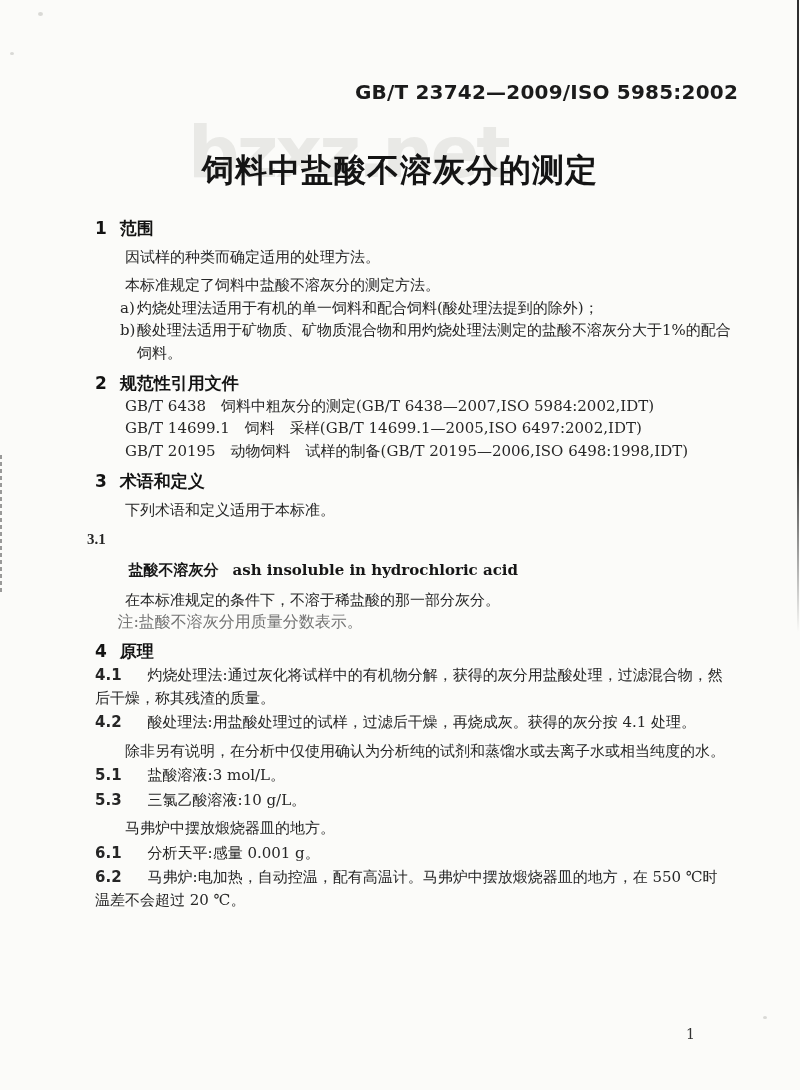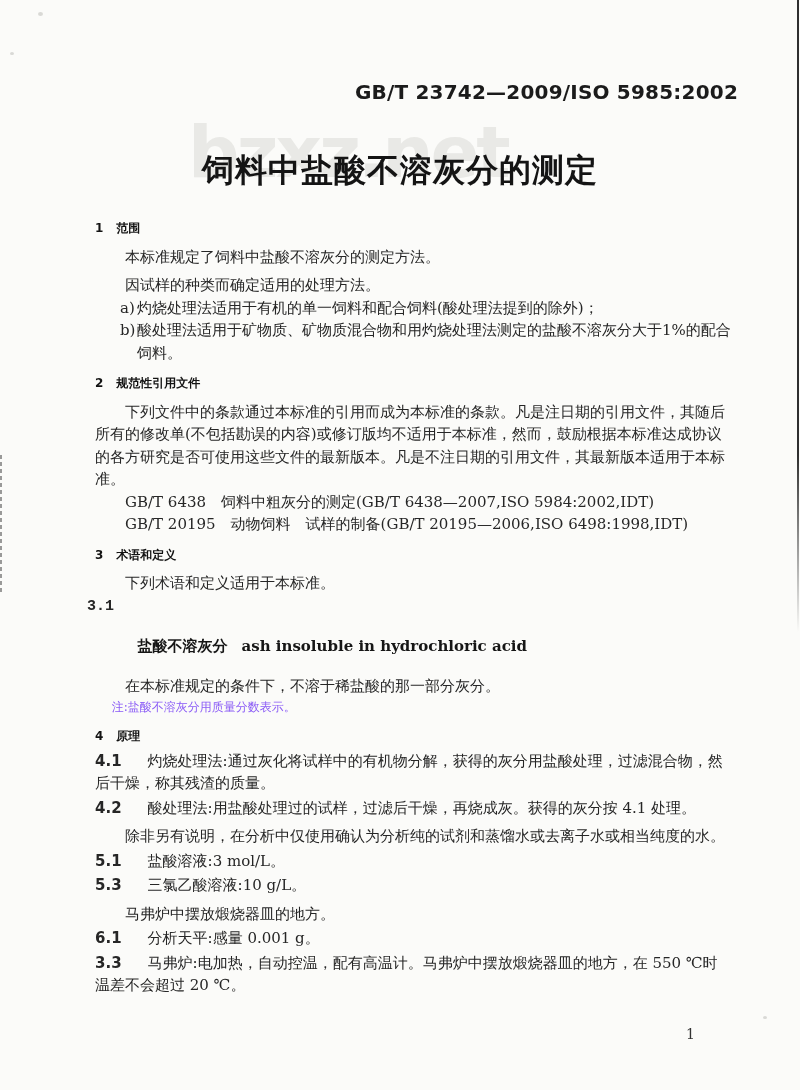--- a/index.html
+++ b/index.html
@@ -35,80 +35,80 @@
     font-weight:bold;font-size:32px;line-height:26px;letter-spacing:1px;color:#141414;
   }
   .content{
     position:relative;z-index:2;
     margin:34px 68px 0 95px;
     font-size:15px;line-height:22.5px;
   }
   .sec-heading{
     margin:8px 0 0;color:#131313;
     font-family:"DejaVu Sans","Liberation Sans",sans-serif;
-    font-weight:bold;font-size:12px;
+    font-weight:bold;font-size:17px;
   }
   .sec-heading .num{margin-right:13px;}
   .blk-p{margin:6px 0 0;text-indent:2em;}
   .blk-ref{margin:0;padding-left:2em;}
   .blk-li{margin:0;position:relative;padding-left:42px;}
   .blk-li .marker{position:absolute;left:25px;top:0;}
   .blk-clause{margin:2px 0 0;}
   .blk-clause .num{
     font-family:"DejaVu Sans","Liberation Sans",sans-serif;
     font-weight:bold;margin-right:26px;
   }
   .blk-subnum{
-    margin:1px 0 0 -8px;
-    font-family:Liberation Mono, monospace;
+    margin:7px 0 0 -8px;
+    font-family:Liberation Serif, serif;
     font-weight:bold;
   }
-  .blk-term{margin:17px;padding-left:1.7em;font-weight:bold;color:#161616;}
+  .blk-term{margin:8px;padding-left:1.7em;font-weight:bold;color:#161616;}
   .blk-term .cn{font-family:"DejaVu Sans","Liberation Sans",sans-serif;}
   .blk-term .en{margin-left:14px;font-family:"DejaVu Serif","Liberation Serif",serif;}
-  .blk-note{margin:0;padding-left:1.4em;font-size:12px;line-height:20px;color:#8b5cf6;}
+  .blk-note{margin:0;padding-left:1.4em;font-size:16px;line-height:20px;color:#737373;}
   .page-number{position:absolute;left:686px;top:1026px;font-size:14px;color:#333;z-index:2;}
 </style>
 </head>
 <body>
 
 <div class="page">
   <div class="edge-right"></div>
   <div class="edge-left"></div>
   <div class="speck" style="left:38px;top:12px;width:5px;height:4px;"></div>
   <div class="speck" style="left:10px;top:52px;width:4px;height:3px;"></div>
   <div class="speck" style="left:763px;top:1016px;width:4px;height:3px;"></div>
 
   <div class="doc-header">GB/T 23742—2009/ISO 5985:2002</div>
 
   <div class="watermark">bzxz.net</div>
 
   <div class="doc-title">饲料中盐酸不溶灰分的测定</div>
 
   <div class="content" id="doc-body">
       <div class="sec-heading"><span class="num">1</span><span>范围</span></div>
+      <div class="blk-p">因试样的种类而确定适用的处理方法。</div>
       <div class="blk-p">本标准规定了饲料中盐酸不溶灰分的测定方法。</div>
-      <div class="blk-p">因试样的种类而确定适用的处理方法。</div>
       <div class="blk-li"><span class="marker">a)</span><span>灼烧处理法适用于有机的单一饲料和配合饲料(酸处理法提到的除外)；</span></div>
       <div class="blk-li"><span class="marker">b)</span><span>酸处理法适用于矿物质、矿物质混合物和用灼烧处理法测定的盐酸不溶灰分大于1%的配合饲料。</span></div>
       <div class="sec-heading"><span class="num">2</span><span>规范性引用文件</span></div>
-      <div class="blk-p">下列文件中的条款通过本标准的引用而成为本标准的条款。凡是注日期的引用文件，其随后所有的修改单(不包括勘误的内容)或修订版均不适用于本标准，然而，鼓励根据本标准达成协议的各方研究是否可使用这些文件的最新版本。凡是不注日期的引用文件，其最新版本适用于本标准。</div>
       <div class="blk-ref">GB/T 6438　饲料中粗灰分的测定(GB/T 6438—2007,ISO 5984:2002,IDT)</div>
+      <div class="blk-ref">GB/T 14699.1　饲料　采样(GB/T 14699.1—2005,ISO 6497:2002,IDT)</div>
       <div class="blk-ref">GB/T 20195　动物饲料　试样的制备(GB/T 20195—2006,ISO 6498:1998,IDT)</div>
       <div class="sec-heading"><span class="num">3</span><span>术语和定义</span></div>
       <div class="blk-p">下列术语和定义适用于本标准。</div>
       <div class="blk-subnum">3.1</div>
       <div class="blk-term"><span class="cn">盐酸不溶灰分</span><span class="en">ash insoluble in hydrochloric acid</span></div>
       <div class="blk-p">在本标准规定的条件下，不溶于稀盐酸的那一部分灰分。</div>
       <div class="blk-note">注:盐酸不溶灰分用质量分数表示。</div>
       <div class="sec-heading"><span class="num">4</span><span>原理</span></div>
       <div class="blk-clause"><span class="num">4.1</span><span>灼烧处理法:通过灰化将试样中的有机物分解，获得的灰分用盐酸处理，过滤混合物，然后干燥，称其残渣的质量。</span></div>
       <div class="blk-clause"><span class="num">4.2</span><span>酸处理法:用盐酸处理过的试样，过滤后干燥，再烧成灰。获得的灰分按 4.1 处理。</span></div>
       <div class="blk-p">除非另有说明，在分析中仅使用确认为分析纯的试剂和蒸馏水或去离子水或相当纯度的水。</div>
       <div class="blk-clause"><span class="num">5.1</span><span>盐酸溶液:3 mol/L。</span></div>
       <div class="blk-clause"><span class="num">5.3</span><span>三氯乙酸溶液:10 g/L。</span></div>
       <div class="blk-p">马弗炉中摆放煅烧器皿的地方。</div>
       <div class="blk-clause"><span class="num">6.1</span><span>分析天平:感量 0.001 g。</span></div>
-      <div class="blk-clause"><span class="num">3.3</span><span>马弗炉:电加热，自动控温，配有高温计。马弗炉中摆放煅烧器皿的地方，在 550 ℃时温差不会超过 20 ℃。</span></div>
+      <div class="blk-clause"><span class="num">6.2</span><span>马弗炉:电加热，自动控温，配有高温计。马弗炉中摆放煅烧器皿的地方，在 550 ℃时温差不会超过 20 ℃。</span></div>
     </div>
 
   <div class="page-number">1</div>
 </div>
 
 </body></html>

